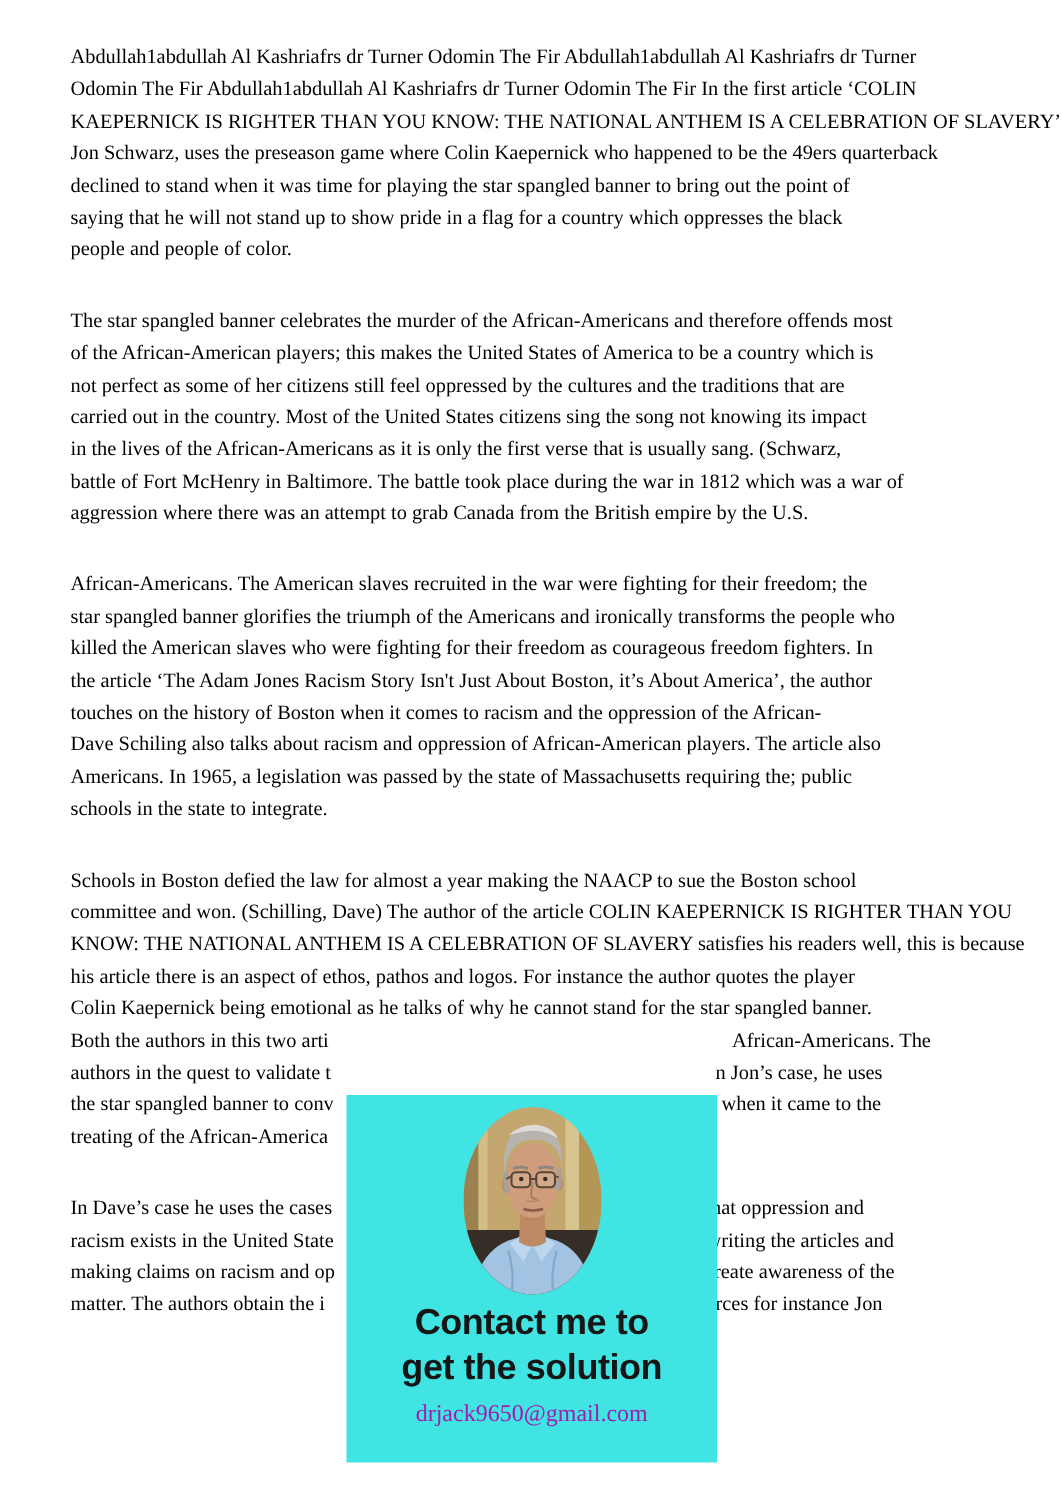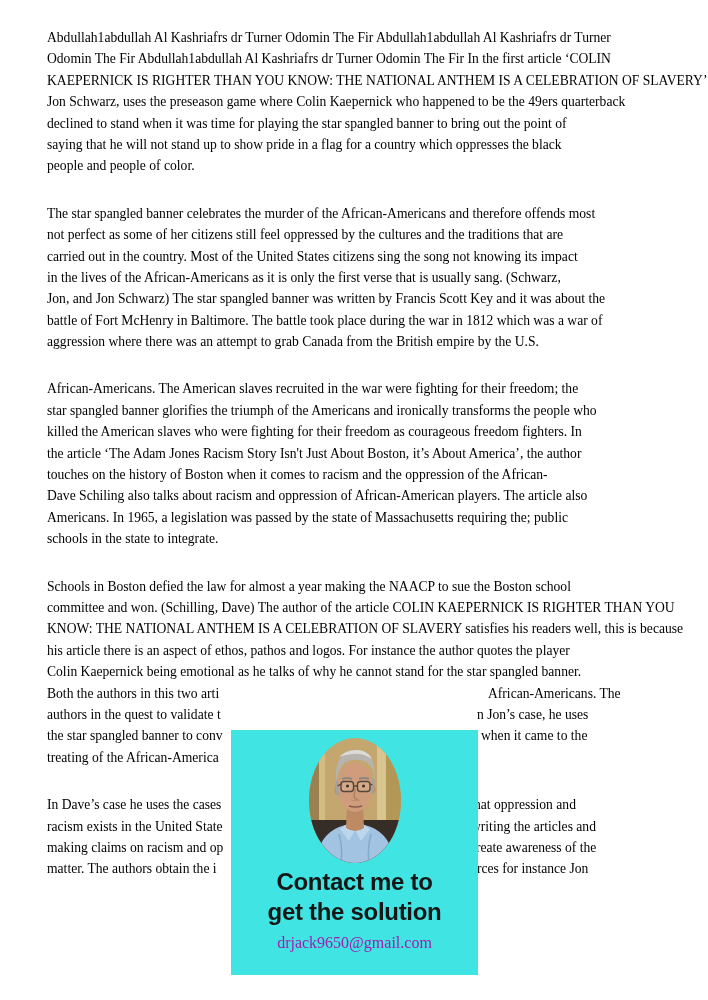--- a/index.html
+++ b/index.html
@@ -62,24 +62,24 @@
         <div class="line">Abdullah1abdullah Al Kashriafrs dr Turner Odomin The Fir Abdullah1abdullah Al Kashriafrs dr Turner</div>
         <div class="line">Odomin The Fir Abdullah1abdullah Al Kashriafrs dr Turner Odomin The Fir In the first article ‘COLIN</div>
         <div class="line">KAEPERNICK IS RIGHTER THAN YOU KNOW: THE NATIONAL ANTHEM IS A CELEBRATION OF SLAVERY’</div>
         <div class="line">Jon Schwarz, uses the preseason game where Colin Kaepernick who happened to be the 49ers quarterback</div>
         <div class="line">declined to stand when it was time for playing the star spangled banner to bring out the point of</div>
         <div class="line">saying that he will not stand up to show pride in a flag for a country which oppresses the black</div>
         <div class="line">people and people of color.</div>
       </div>
       <div class="para">
         <div class="line">The star spangled banner celebrates the murder of the African-Americans and therefore offends most</div>
+        <div class="line">of the African-American players; this makes the United States of America to be a country which is</div>
         <div class="line">not perfect as some of her citizens still feel oppressed by the cultures and the traditions that are</div>
         <div class="line">carried out in the country. Most of the United States citizens sing the song not knowing its impact</div>
         <div class="line">in the lives of the African-Americans as it is only the first verse that is usually sang. (Schwarz,</div>
-        <div class="line">Jon, and Jon Schwarz) The star spangled banner was written by Francis Scott Key and it was about the</div>
         <div class="line">battle of Fort McHenry in Baltimore. The battle took place during the war in 1812 which was a war of</div>
         <div class="line">aggression where there was an attempt to grab Canada from the British empire by the U.S.</div>
       </div>
       <div class="para">
         <div class="line">African-Americans. The American slaves recruited in the war were fighting for their freedom; the</div>
         <div class="line">star spangled banner glorifies the triumph of the Americans and ironically transforms the people who</div>
         <div class="line">killed the American slaves who were fighting for their freedom as courageous freedom fighters. In</div>
         <div class="line">the article ‘The Adam Jones Racism Story Isn't Just About Boston, it’s About America’, the author</div>
         <div class="line">touches on the history of Boston when it comes to racism and the oppression of the African-</div>
         <div class="line">Dave Schiling also talks about racism and oppression of African-American players. The article also</div>

